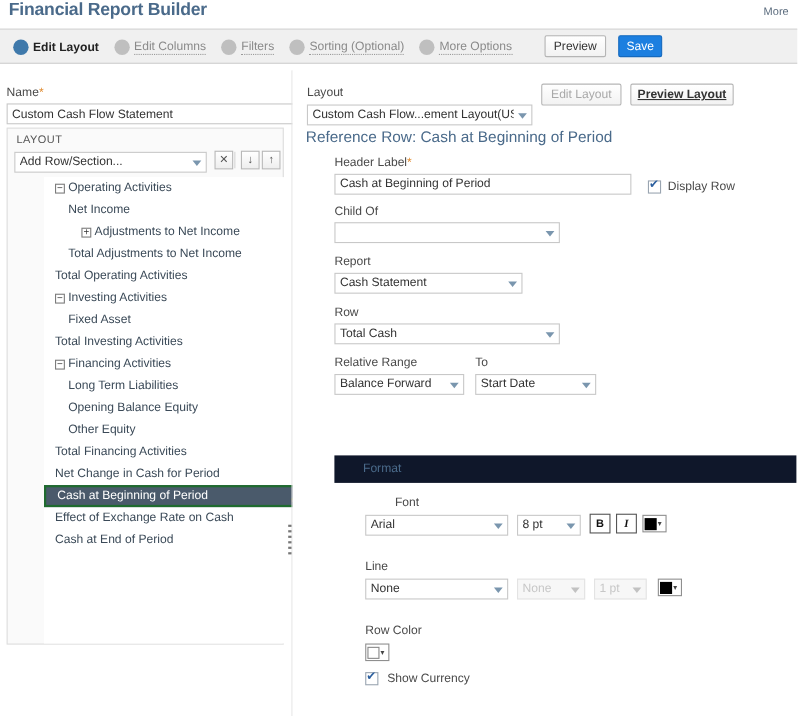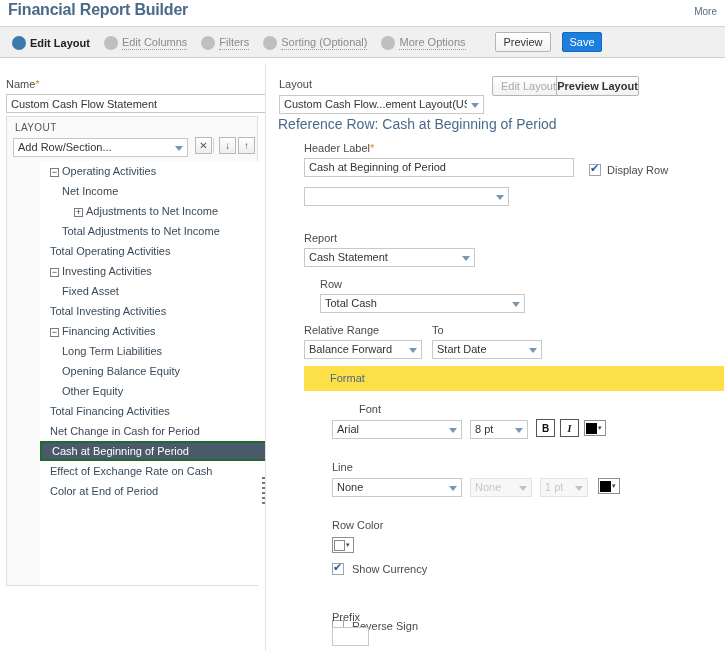--- a/index.html
+++ b/index.html
@@ -126,21 +126,21 @@
   .split-grip { position:absolute; left:262px; top:477px; width:3px; height:28px; }
   .split-grip i { display:block; width:3px; height:2px; background:#777; margin-bottom:3px; }
 
   
   .right { position:absolute; left:266px; top:64px; width:459px; height:587px; background:#fff; }
 
   .layout-lbl { position:absolute; left:13px; top:14px; }
   .layout-sel-wrap { position:absolute; left:13px; top:30px; width:205px; }
   .layout-sel-wrap .sel { width:205px; }
   .btn-edit-layout { position:absolute; left:226px; top:12px; width:73px; height:20px; color:#a9a9a9; }
-  .btn-preview-layout { position:absolute; left:290px; top:12px; width:83px; height:20px; font-weight:bold; }
+  .btn-preview-layout { position:absolute; left:307px; top:12px; width:94px; height:20px; font-weight:bold;text-decoration:underline; }
 
   .ref-title {
     position:absolute; left:12px; top:52px;
     font-size:14px; color:#4a6a8a;
   }
 
   .frm { position:absolute; left:38px; top:78px; width:420px; }
   .row-lbl { font-size:11px; color:#4a4a4a; margin-bottom:3px; display:block; }
   .txt {
     border:1px solid #c8c8c8; background:#fff; height:19px;
@@ -159,31 +159,31 @@
   .cb.on::after {
     content:"✔"; position:absolute; left:0px; top:-3px;
     font-size:11px; color:#2a5e9e; line-height:12px;
   }
   .cb-lbl { font-size:11px; color:#4a4a4a; }
 
   .g-childof { position:absolute; left:0; top:44px; }
   .g-childof .sel { width:205px; }
   .g-report  { position:absolute; left:0; top:90px; }
   .g-report .sel { width:171px; }
-  .g-row     { position:absolute; left:16px; top:136px; }
+  .g-row     { position:absolute; left:0; top:136px; }
   .g-row .sel { width:205px; }
   .g-range   { position:absolute; left:0; top:182px; }
   .g-range .sel { width:118px; }
   .g-to      { position:absolute; left:128px; top:182px; }
   .g-to .sel { width:110px; }
 
   .format-box { position:absolute; left:0; top:224px; width:420px; }
   .format-hdr {
-    height:25px; background:#fde047; line-height:25px;
-    padding-left:26px; font-size:11px; color:#4a6a8a;
+    height:25px; background:#0f172a; line-height:25px;
+    padding-left:26px; font-size:11px; color:#4a6a8a;margin-top:48px;
   }
   .format-body { position:relative; padding:12px 0 0 28px; height:270px; }
 
   .f-font-lbl { position:absolute; left:28px; top:12px;margin-left:27px; }
   .f-font { position:absolute; left:28px; top:28px; }
   .f-font .sel { width:130px; }
   .f-size { position:absolute; left:166px; top:28px; }
   .f-size .sel { width:58px; }
   .sq-btn {
     position:absolute; top:28px; width:19px; height:18px;
@@ -294,21 +294,21 @@
           <div class="tnode ind1"><span>Long Term Liabilities</span></div>
           <div class="tnode ind1"><span>Opening Balance Equity</span></div>
           <div class="tnode ind1"><span>Other Equity</span></div>
           <div class="tnode ind0"><span>Total Financing Activities</span></div>
           <div class="tnode ind0"><span>Net Change in Cash for Period</span></div>
           <div class="tnode ind0 selected"><span>Cash at Beginning of Period</span><svg class="pencil-icon" viewBox="0 0 16 11">
               <path d="M1 8 L10 1 L14 4 L5 10 Z" fill="#d8d86a" stroke="#6b7a2a" stroke-width="1"></path>
               <path d="M1 8 L5 10 L1 10.6 Z" fill="#888" stroke="#555" stroke-width="0.6"></path>
             </svg></div>
           <div class="tnode ind0"><span>Effect of Exchange Rate on Cash</span></div>
-          <div class="tnode ind0"><span>Color at End of Period</span></div>
+          <div class="tnode ind0"><span>Cash at End of Period</span></div>
         </div>
     </div>
   </div>
 
   <div class="splitter"></div>
   <div class="split-grip">
     <i></i>
       <i></i>
       <i></i>
       <i></i>
@@ -336,20 +336,21 @@
         </span>
         <input class="txt" type="text" value="Cash at Beginning of Period" style="">
       </div>
 
       <div class="disp-row">
         <span class="cb on"></span>
         <span class="cb-lbl">Display Row</span>
       </div>
 
       <div class="g-childof">
+        <span class="row-lbl">Child Of</span>
         <span class="sel-wrap">
           <select class="sel">
             <option></option>
           </select>
         </span>
       </div>
 
       <div class="g-report">
         <span class="row-lbl">Report</span>
         <span class="sel-wrap">

